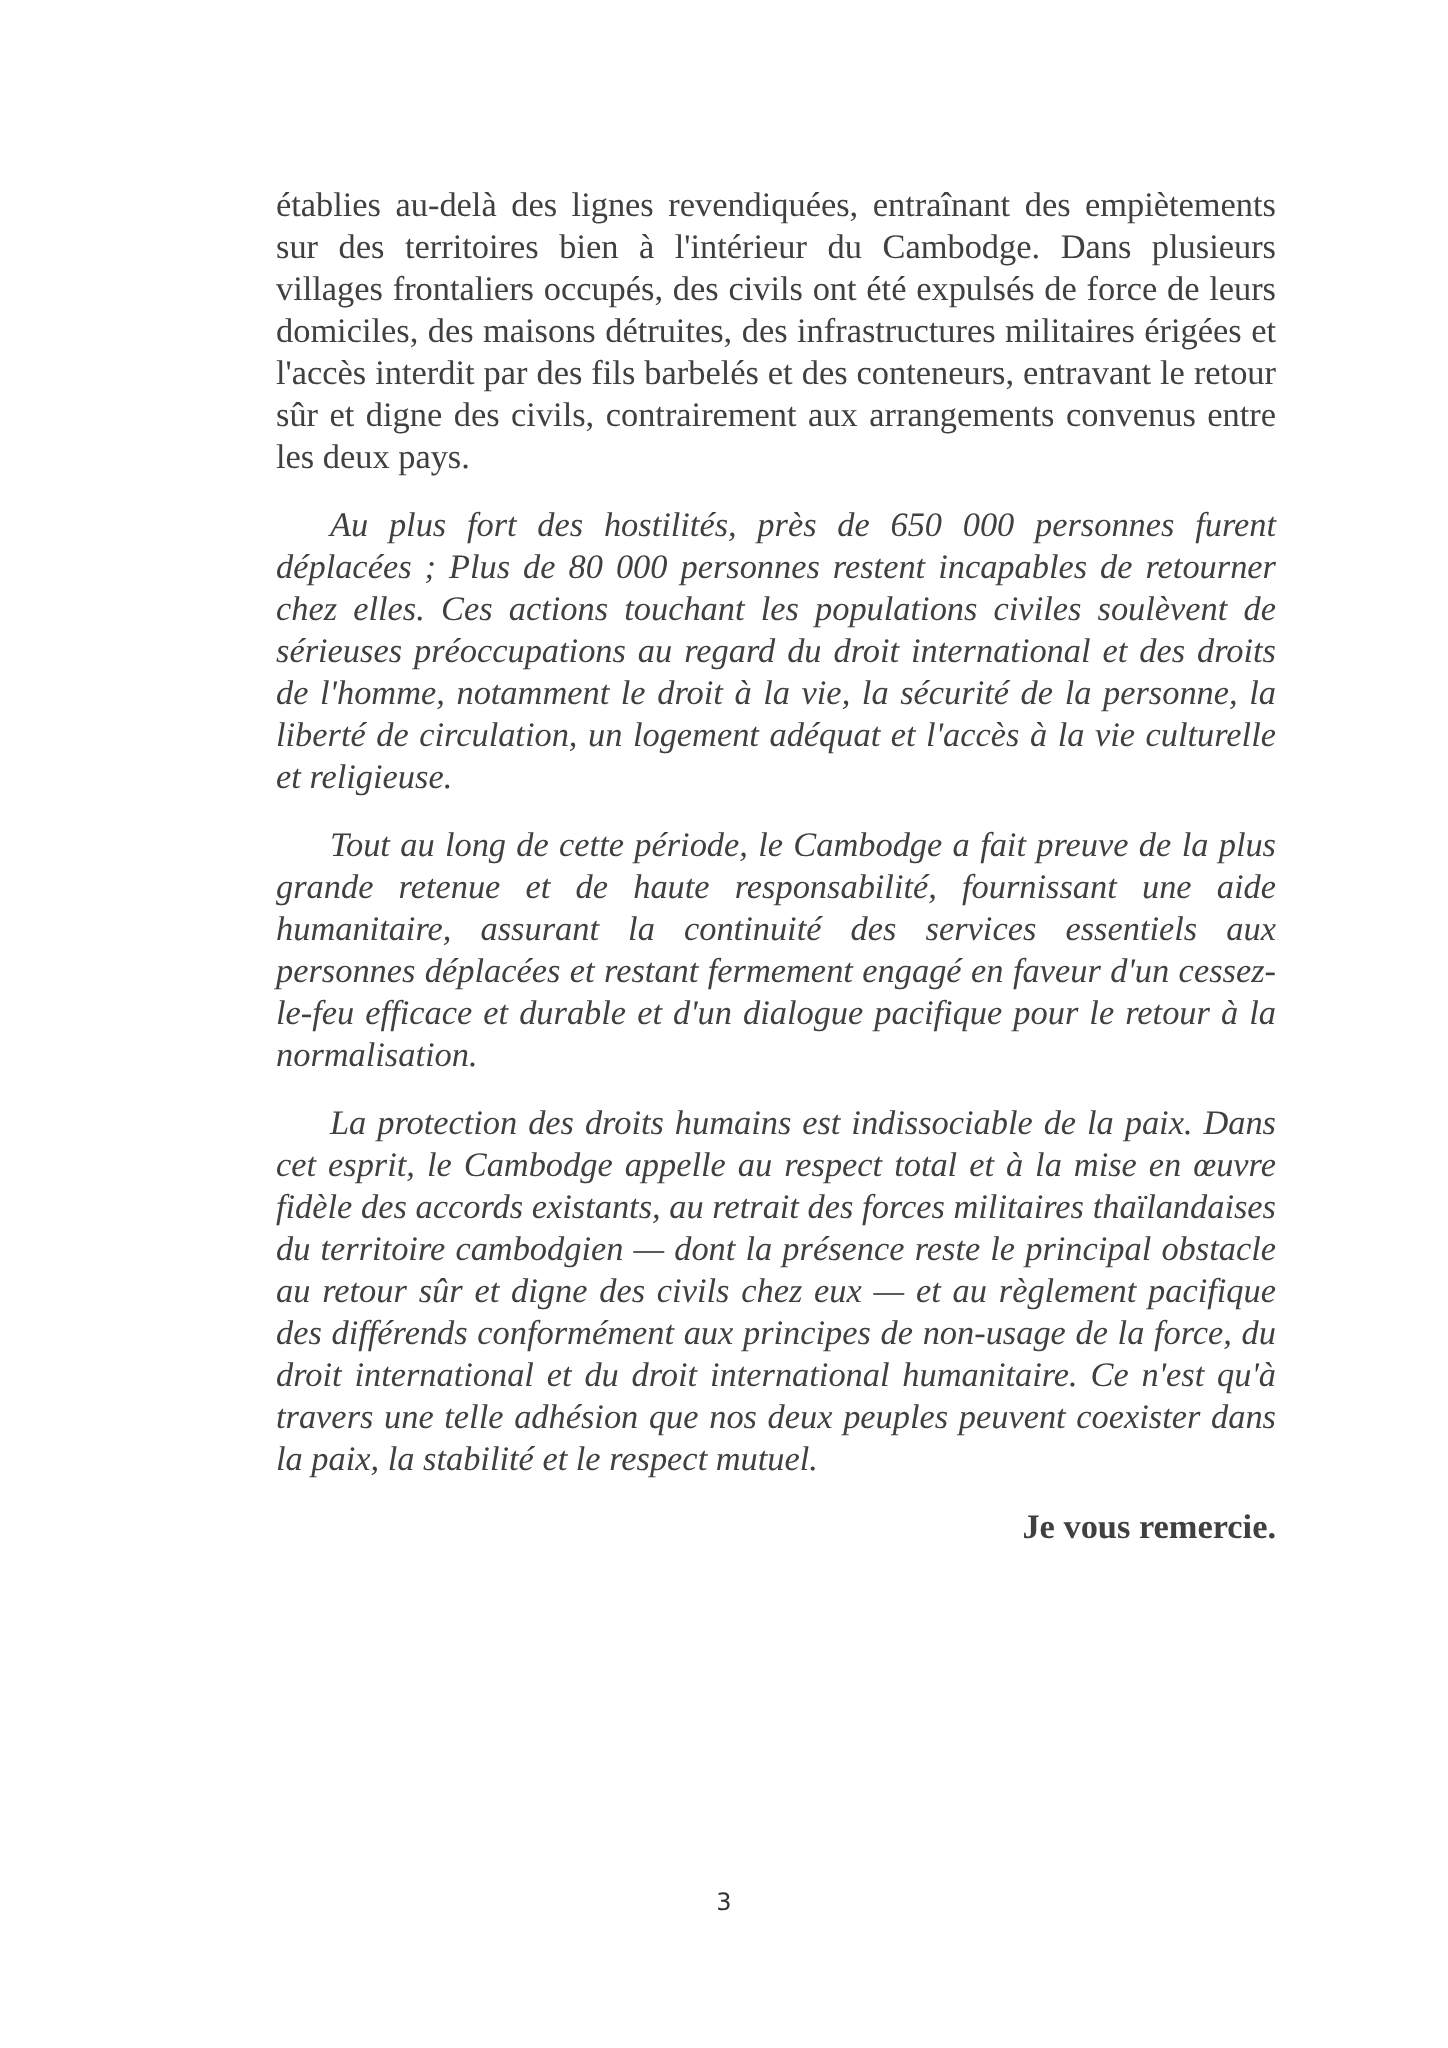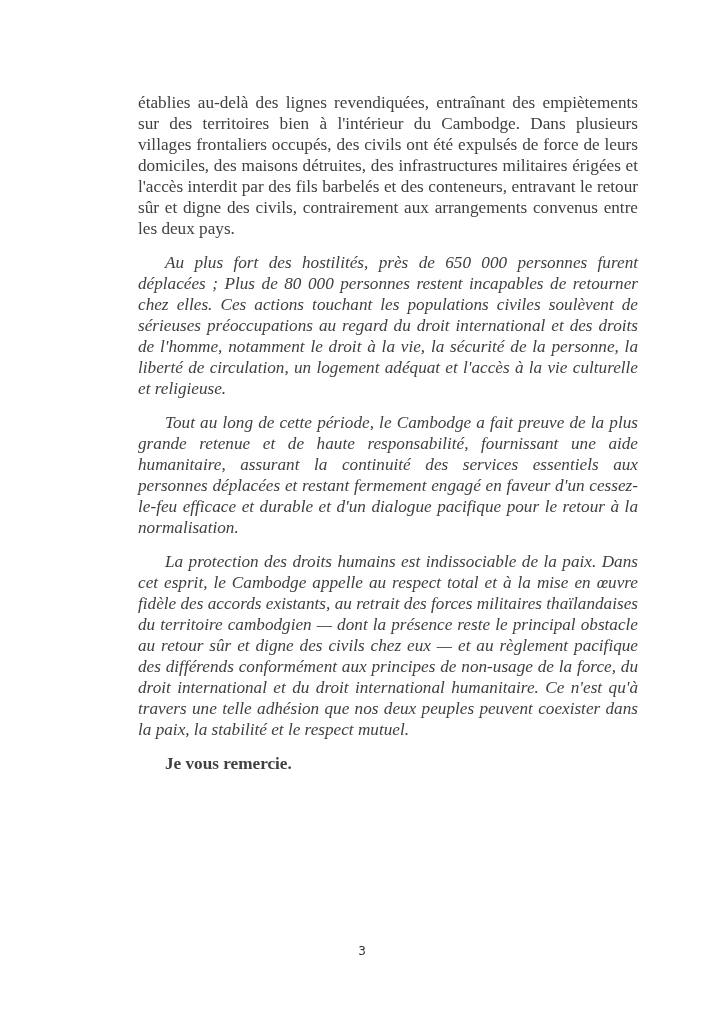--- a/index.html
+++ b/index.html
@@ -30,20 +30,21 @@
       hyphens: none;
     }
     .para.indent {
       text-indent: 27px;
       font-style: italic;
     }
     .closing {
       margin: 0;
       text-indent: 27px;
       font-weight: bold;
+      text-align: right;
     }
     .page-number {
       position: absolute;
       left: 0;
       width: 724px;
       top: 944px;
       text-align: center;
       font-family: "DejaVu Sans", "Liberation Sans", sans-serif;
       font-size: 12px;
       color: #333333;

